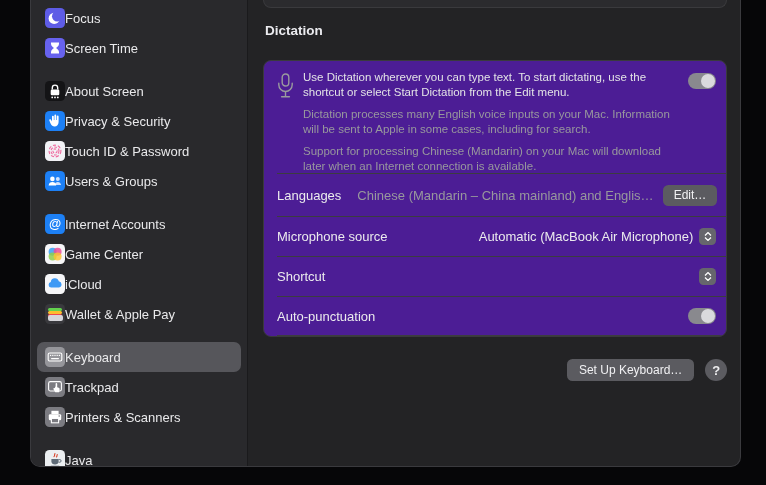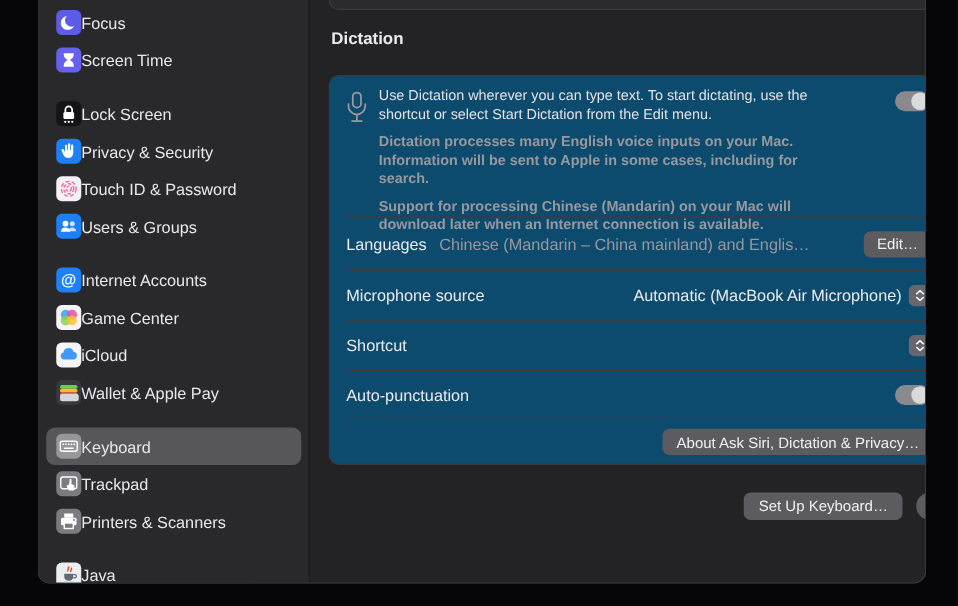--- a/index.html
+++ b/index.html
@@ -28,41 +28,41 @@
   .ic-java { background:#eceff1; }
   .wal-stripe { position:absolute; left:3px; width:14px; height:3px; border-radius:1.5px; }
   .wal-card { position:absolute; left:2.5px; width:15px; height:6.5px; border-radius:2px;
               background:#d6d6da; bottom:3px; }
   
   .content { flex:1; padding:0 20px 0 15px; position:relative; }
   .prev-box { height:22px; background:#2b2b2e; border:1px solid #3a3a3d; border-top:none;
               border-radius:0 0 8px 8px; }
   .section-title { color:#ebebef; font-size:13.5px; font-weight:bold;
                    margin:15px 0 0 2px; height:15px; }
-  .group-box { margin-top:22px; background:#0c4a6e; border:1px solid #3a3a3d;
+  .group-box { margin-top:22px; background:#4c1d95; border:1px solid #3a3a3d;
                border-radius:8px; overflow:hidden; }
   .divider { height:1px; background:#3c3c40; margin-left:13px; }
   .mic-row { height:112px; display:flex; align-items:flex-start;
              padding:9px 10px 0 13px; gap:9px; }
   .mic-col { width:17px; padding-top:3px; flex-shrink:0; }
   .texts { flex:1; max-width:371px; }
   .texts p { font-size:11.5px; line-height:14.5px; margin-bottom:8px; }
-  .p-main { color:#e3e3e6; } .p-sub { color:#98989d;font-weight:bold; }
+  .p-main { color:#e3e3e6; } .p-sub { color:#98989d; }
   .toggle { width:28px; height:16px; border-radius:8px; background:#89898e;
             position:relative; flex-shrink:0; margin-left:auto; margin-top:3px; }
   .knob { position:absolute; top:1px; right:1px; width:14px; height:14px;
           border-radius:50%; background:#dadadd; }
   .row { display:flex; align-items:center; padding:0 9px 0 13px; }
   .r-lang { height:42px; } .r-pop { height:39px; padding-right:10px; }
   .r-tog { height:38px; padding-right:10px; } .r-about { height:35px; justify-content:flex-end; padding-right:8px; }
   .row-label { color:#ebebed; font-size:13px; white-space:nowrap; }
-  .lang-value { flex:1; color:#98989d; font-size:13px; margin:0 9px 0 10px;
+  .lang-value { flex:1; color:#98989d; font-size:13px; margin:0 9px 0 16px;
                 white-space:nowrap; overflow:hidden; text-overflow:ellipsis; }
   .btn { background:#5b5b60; color:#f1f1f3; font-size:12px; border:none;
-         border-radius:5.5px; padding:3.5px 11px; font-family:inherit; white-space:nowrap;margin-left:34px; }
+         border-radius:5.5px; padding:3.5px 11px; font-family:inherit; white-space:nowrap; }
   .pop-value { margin-left:auto; color:#ebebed; font-size:13px; display:flex;
                align-items:center; gap:6px; }
   .stepper { width:17px; height:17px; border-radius:4.5px; background:#66666c;
              display:flex; flex-direction:column; align-items:center;
              justify-content:center; gap:1px; }
   .footer { margin-top:22px; display:flex; justify-content:flex-end;
             gap:11px; }
   .help { width:22px; height:22px; border-radius:50%; background:#5b5b60;
           color:#ededef; font-size:13px; font-weight:bold; display:flex;
           align-items:center; justify-content:center; }
@@ -98,21 +98,21 @@
       <div class="sb-item">
         <span class="ic ic-lock">
           <svg width="20" height="20" viewBox="0 0 20 20">
               <path d="M7.3 8.6V6.8a2.7 2.7 0 0 1 5.4 0v1.8" fill="none" stroke="#fff" stroke-width="1.4"></path>
               <rect x="5.7" y="8.6" width="8.6" height="5.6" rx="1.2" fill="#fff"></rect>
               <circle cx="7.2" cy="16.4" r=".9" fill="#fff"></circle>
               <circle cx="10" cy="16.4" r=".9" fill="#fff"></circle>
               <circle cx="12.8" cy="16.4" r=".9" fill="#fff"></circle>
             </svg>
         </span>
-        <span class="sb-label">Lock Screen</span>
+        <span class="sb-label">About Screen</span>
       </div>
       <div class="sb-item">
         <span class="ic ic-privacy">
           <svg width="20" height="20" viewBox="0 0 20 20">
               <path d="M7 9.4V5.6a.9.9 0 0 1 1.8 0V9h.6V4.5a.9.9 0 0 1 1.8 0V9h.6V5.4a.9.9 0 0 1 1.8 0v5.5c0 2.7-1.7 4.5-4 4.5-1.8 0-3-.8-3.9-2.6L4.3 9.4a.9.9 0 0 1 1.6-.8l1.1 1.9z" fill="#fff"></path>
             </svg>
         </span>
         <span class="sb-label">Privacy &amp; Security</span>
       </div>
       <div class="sb-item">
@@ -301,23 +301,20 @@
 
       <div class="row r-tog">
         <span class="row-label">Auto-punctuation</span>
         <span class="toggle" style="margin-top:0">
           <span class="knob"></span>
         </span>
       </div>
 
       <div class="divider"></div>
 
-      <div class="row r-about">
-        <button class="btn">About Ask Siri, Dictation &amp; Privacy…</button>
-      </div>
     </div>
 
     <div class="footer">
       <button class="btn" style="padding:4px 12px">Set Up Keyboard…</button>
       <span class="help">?</span>
     </div>
 
   </main>
 </div>
 

